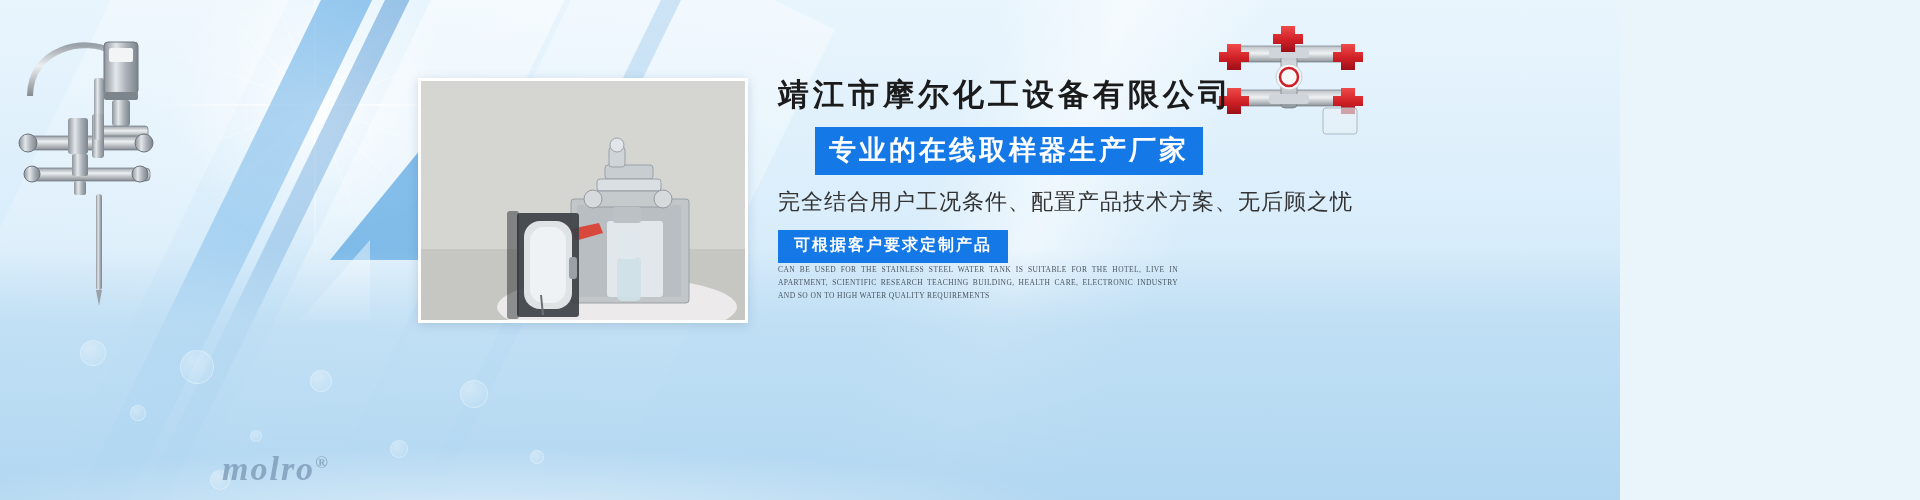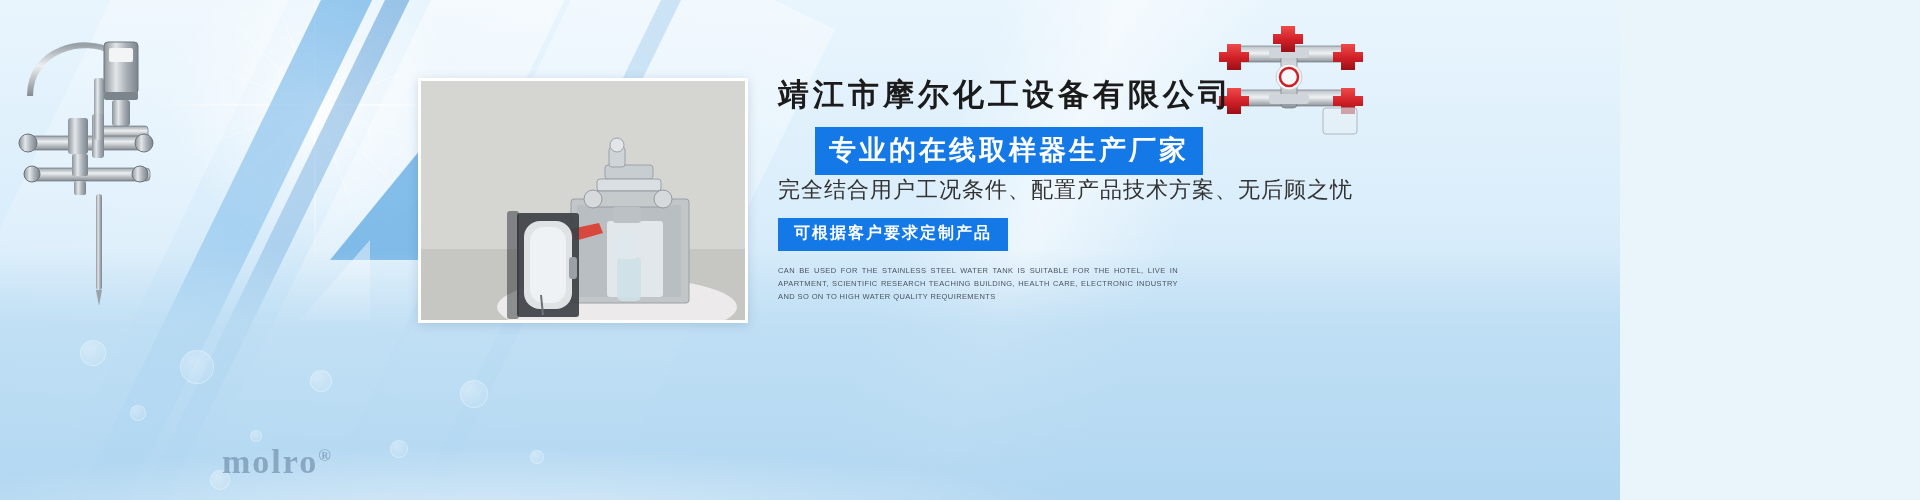--- a/index.html
+++ b/index.html
@@ -79,34 +79,34 @@
     font-size:31px; letter-spacing:4px; color:#1b1b1b; font-weight:700;
     white-space:nowrap; line-height:1.25;
   }
   .badge {
     display:inline-block; background:#1478e6; color:#ffffff;
     font-size:27px; font-weight:700; letter-spacing:3px;
     padding:5px 14px 7px 14px; white-space:nowrap;
   }
   .badge-row1 { margin-top:12px;padding-left:37px; }
   .line3 {
-    font-size:22px; color:#333333; letter-spacing:1px;
+    margin-top:12px; font-size:22px; color:#333333; letter-spacing:1px;
     white-space:nowrap;
   }
   .badge-row2 { margin-top:13px; font-size:16px; letter-spacing:2px; padding:5px 16px 7px 16px; }
   .eng {
-    margin-top:13px; width:400px; font-size:7.5px; line-height:1.75;
+    width:400px; font-size:7.5px; line-height:1.75;
     color:#4a5560; letter-spacing:.4px; text-align:justify;
-    font-family:Liberation Sans, sans-serif;
+    font-family:Liberation Serif, serif;
   }
 
   
   .watermark {
-    position:absolute; left:222px; bottom:19px;
-    font-family:"Liberation Serif", serif; font-weight:700;
+    position:absolute; left:222px; bottom:12px;
+    font-family:"Liberation Serif", serif; font-style:italic; font-weight:700;
     font-size:34px; color:rgba(120,150,178,.75); letter-spacing:2px;margin-top:38px;
   }
   .watermark sup { font-size:17px; vertical-align:super; }
 </style>
 </head>
 <body>
 
 <div class="banner">
 
   <div class="bg-base"></div>

